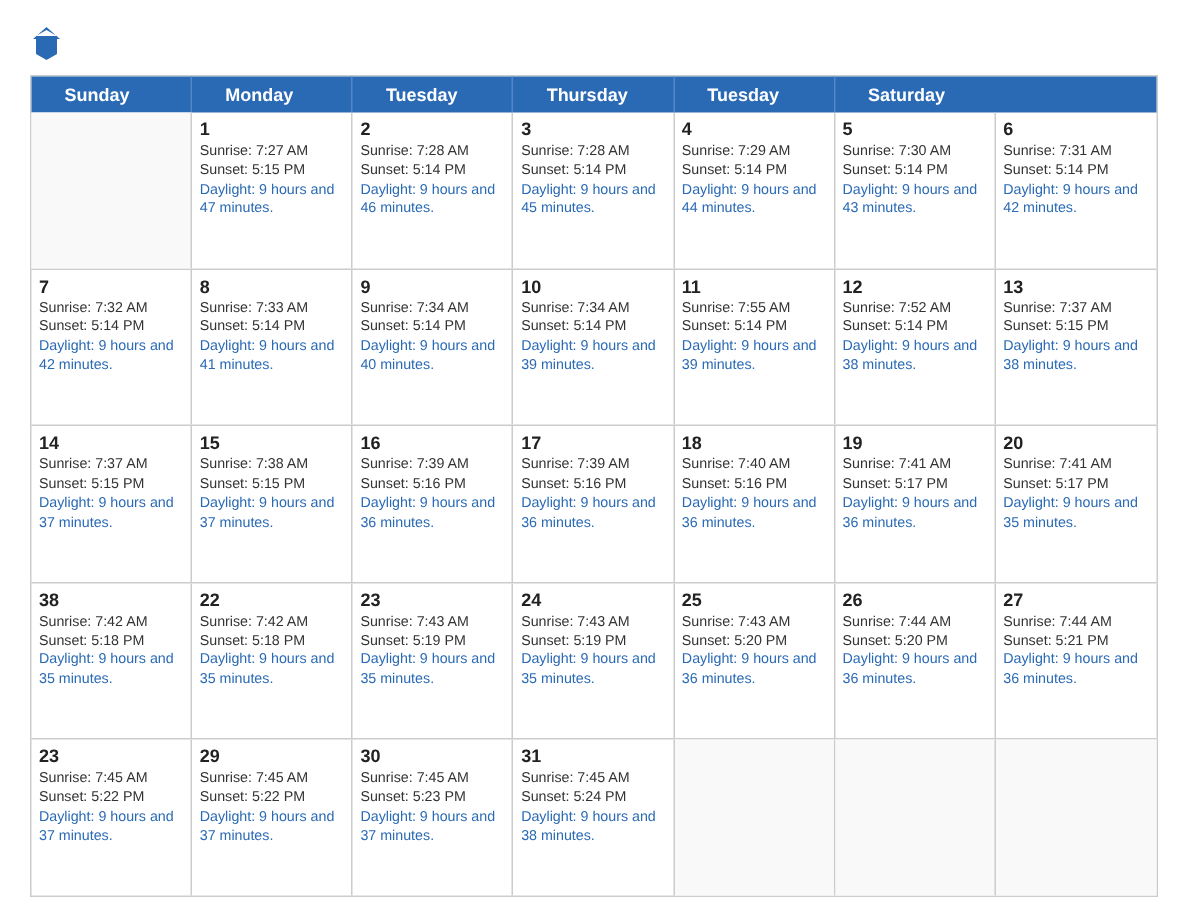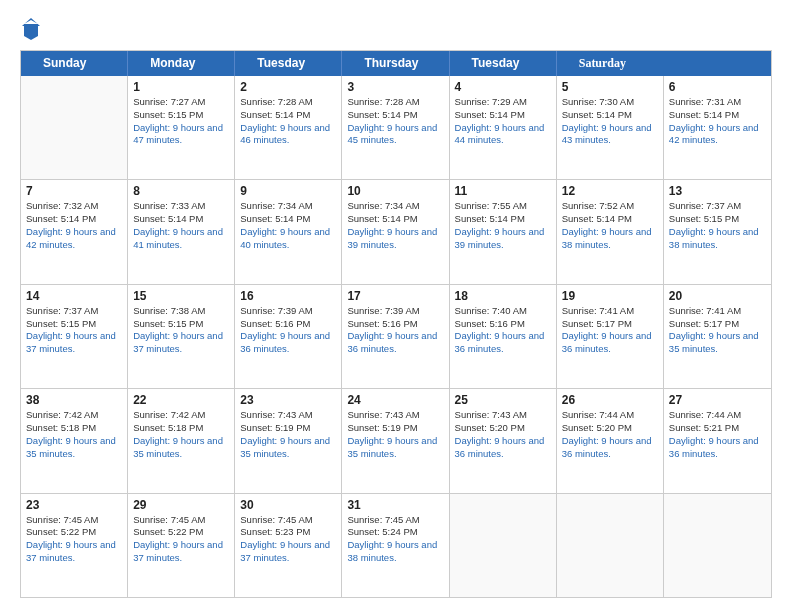--- a/index.html
+++ b/index.html
@@ -66,21 +66,21 @@
       background: #2a6ab5;
     }
     .cal-header-cell {
       color: #fff;
       font-weight: bold;
       font-size: 12px;
       padding: 5px 22px;
       border-right: 1px solid #5585c9;
       text-align: left;
     }
-    .cal-header-cell:last-child { border-right: none; font-family: Liberation Serif, serif; }
+    .cal-header-cell:last-child { border-right: none; }
     .cal-body {
       flex: 1;
       display: flex;
       flex-direction: column;
     }
     .cal-row {
       display: grid;
       grid-template-columns: repeat(7, 1fr);
       flex: 1;
       border-bottom: 1px solid #ccc;

